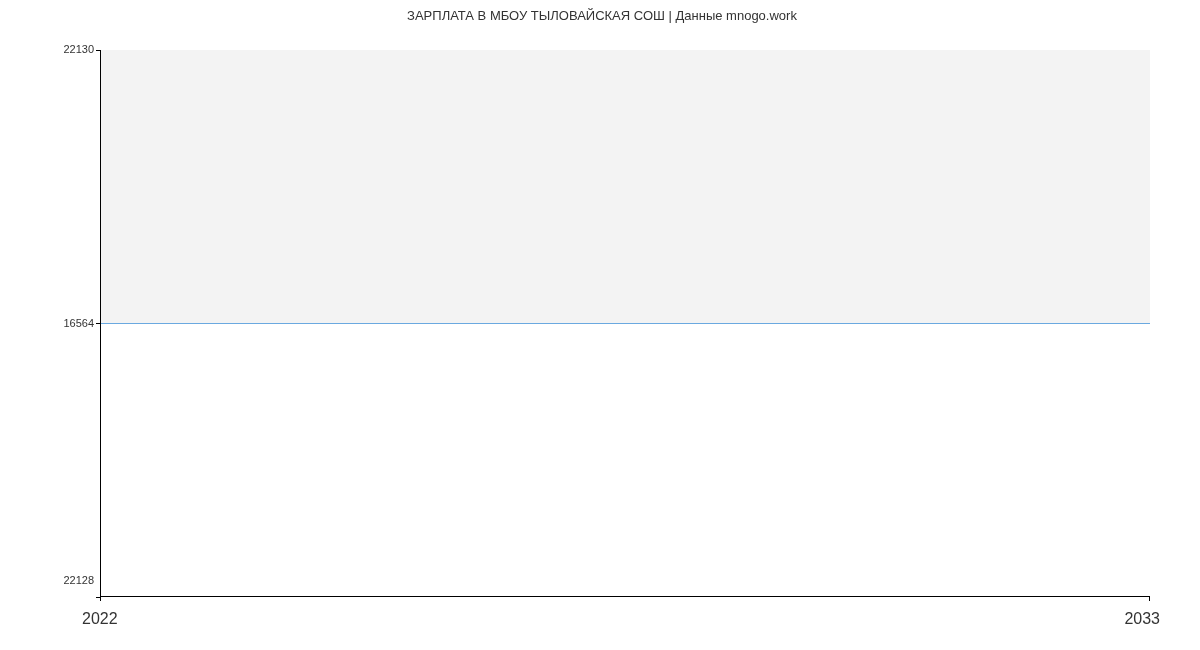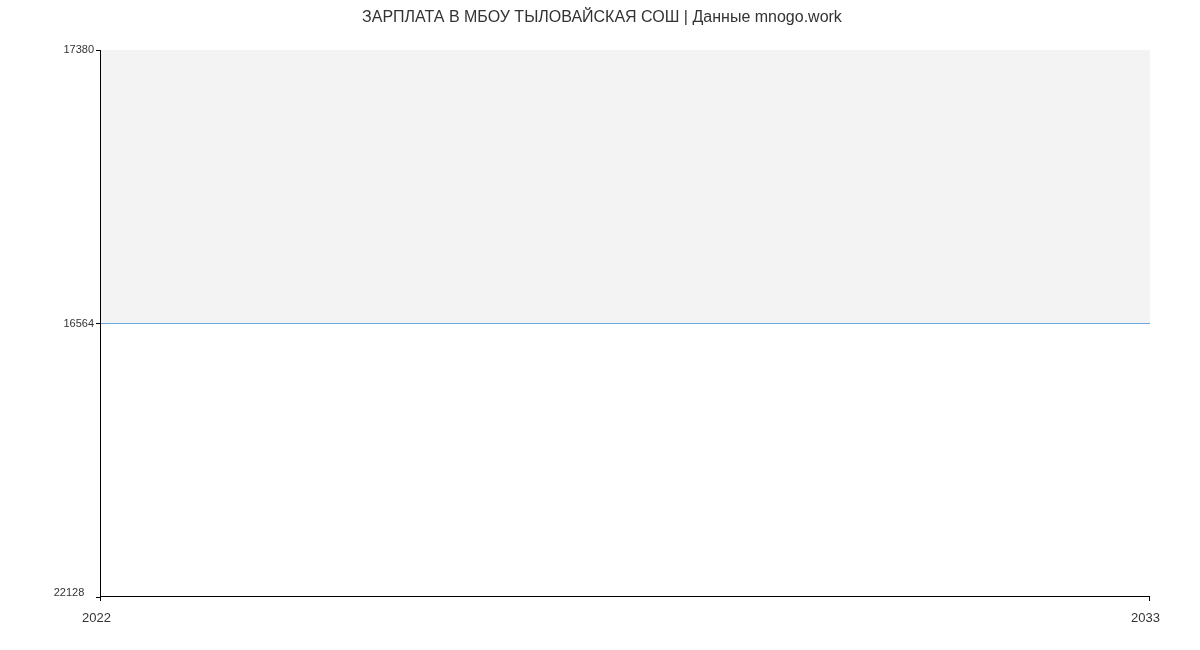--- a/index.html
+++ b/index.html
@@ -13,21 +13,21 @@
       background: #ffffff;
       font-family: Arial, sans-serif;
       position: relative;
     }
     .chart-title {
       position: absolute;
       top: 8px;
       left: 4px;
       right: 0;
       text-align: center;
-      font-size: 16px;
+      font-size: 13px;
       color: #333;
     }
     .plot-area {
       position: absolute;
       left: 100px;
       top: 50px;
       width: 1050px;
       height: 547px;
       border-left: 1px solid #000;
       border-bottom: 1px solid #000;
@@ -64,43 +64,42 @@
       text-align: right;
       width: 50px;
     }
     .y-tick-top {
       top: 43px;
     }
     .y-tick-mid {
       top: 317px;
     }
     .y-tick-bot {
-      top: 586px;
-      text-align: center;
+      top: 574px;
     }
     .y-tick-mark {
       position: absolute;
       left: 96px;
       width: 4px;
       height: 1px;
       background: #000;
     }
     .y-tick-mark-top {
       top: 50px;
     }
     .y-tick-mark-mid {
       top: 323px;
     }
     .y-tick-mark-bot {
       top: 597px;
     }
     .x-tick-label {
       position: absolute;
       top: 610px;
-      font-size: 13px;
+      font-size: 16px;
       color: #333;
     }
     .x-tick-left {
       left: 82px;
     }
     .x-tick-right {
       right: 40px;
     }
     .x-tick-mark {
       position: absolute;
@@ -124,21 +123,21 @@
 <div class="plot-area">
   <div class="plot-bg-upper"></div>
   <div class="plot-bg-lower"></div>
   <div class="data-line"></div>
 </div>
 
 <div class="y-tick-mark y-tick-mark-top"></div>
 <div class="y-tick-mark y-tick-mark-mid"></div>
 <div class="y-tick-mark y-tick-mark-bot"></div>
 
-<div class="y-tick-label y-tick-top">17380</div>
+<div class="y-tick-label y-tick-top">22130</div>
 <div class="y-tick-label y-tick-mid">16564</div>
 <div class="y-tick-label y-tick-bot">22128</div>
 
 <div class="x-tick-mark x-tick-mark-left"></div>
 <div class="x-tick-mark x-tick-mark-right"></div>
 
 <div class="x-tick-label x-tick-left">2022</div>
 <div class="x-tick-label x-tick-right">2033</div>
 
 </body></html>

